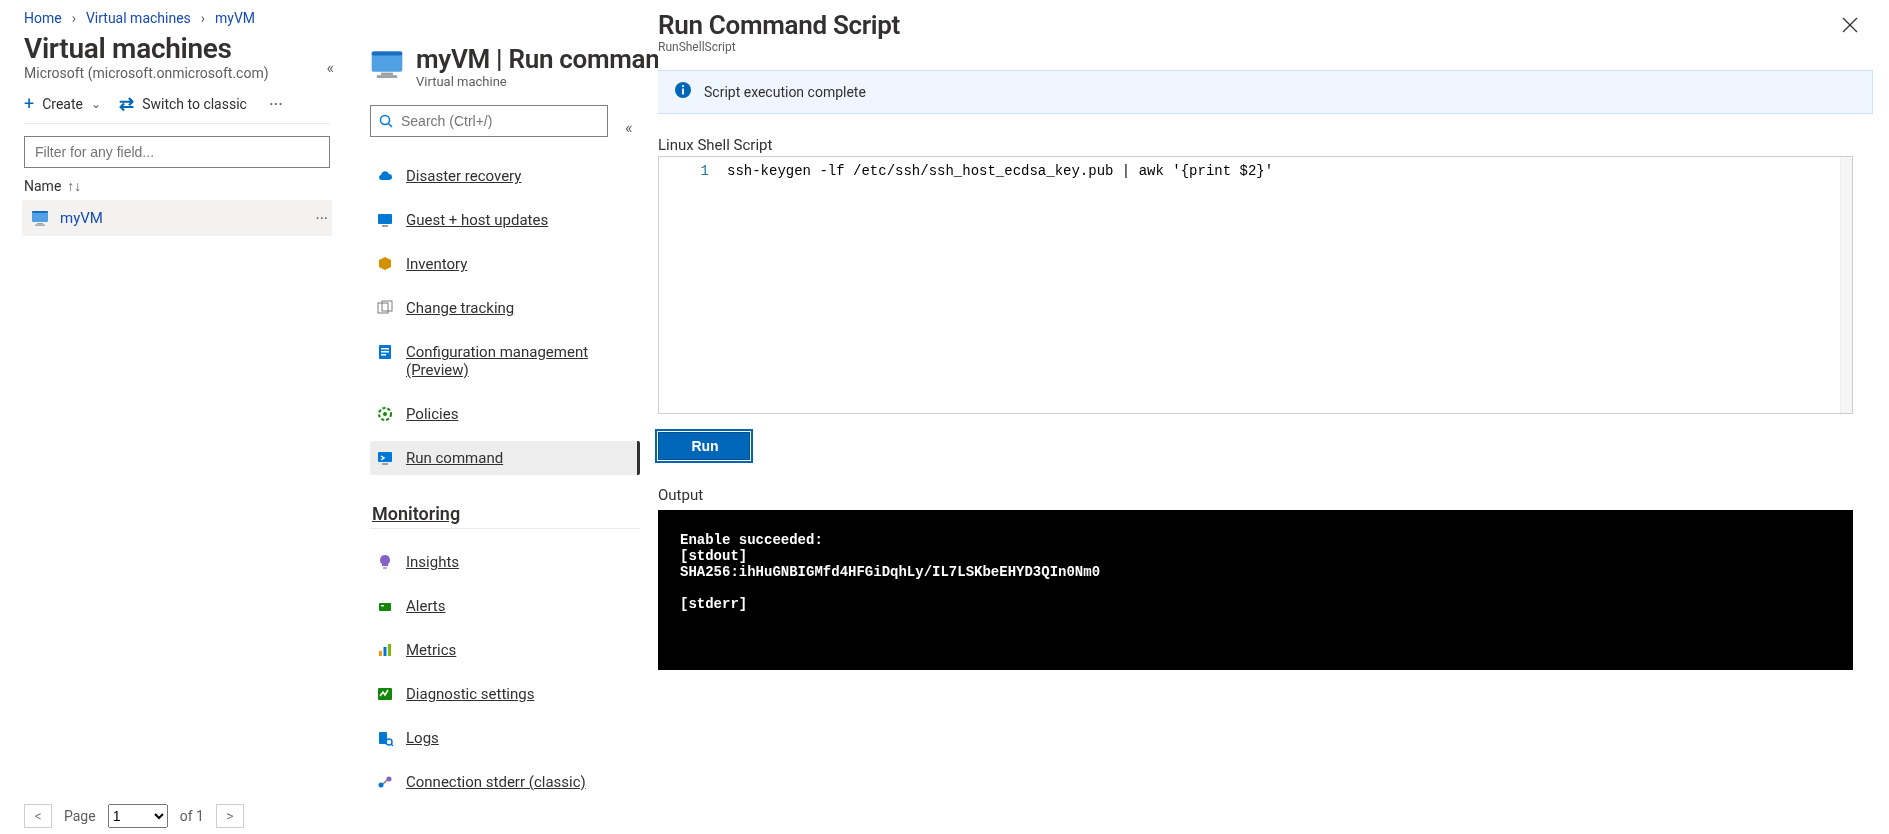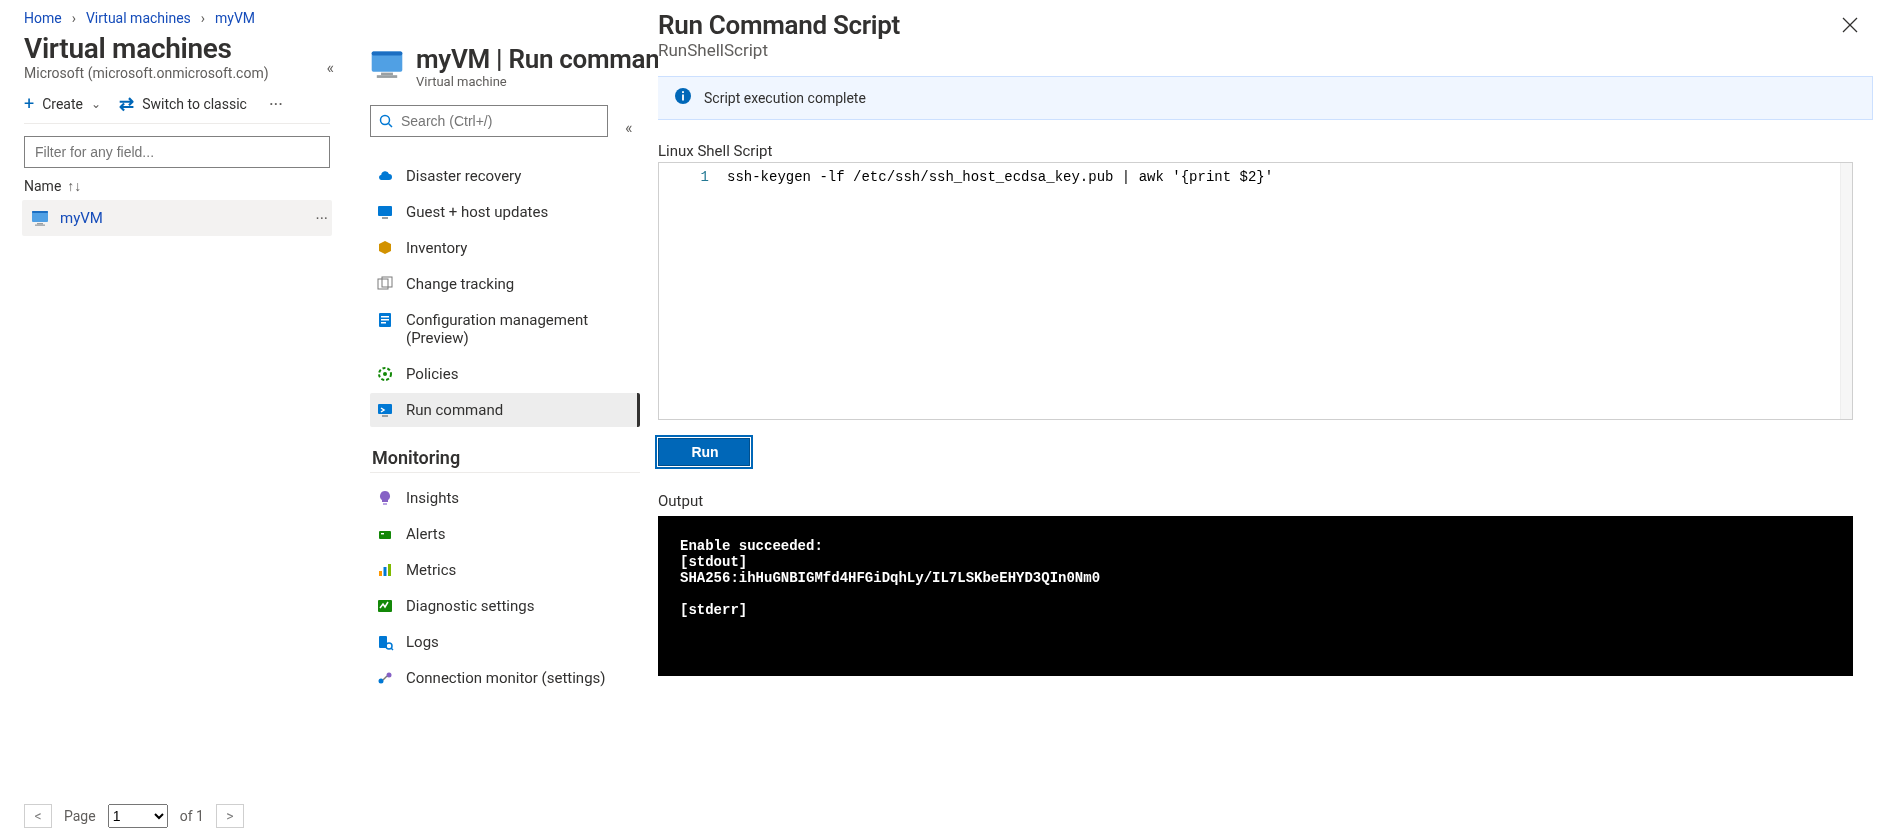--- a/index.html
+++ b/index.html
@@ -53,32 +53,32 @@
   
   .pane2 { position: absolute; left: 370px; top: 0; width: 270px; height: 834px; background: var(--page-bg); display:flex; flex-direction: column; padding-top: 44px; }
   .pane2 .vmtitle { display:flex; align-items:flex-start; gap:12px; padding: 0 0 0 0; }
   .pane2 .vmicon-lg { margin-top: 4px; }
   .pane2 h2 { margin: 0; font-size: 26px; font-weight: 600; letter-spacing:-.3px; white-space: nowrap; }
   .pane2 .sub { color: var(--muted); font-size: 13px; margin-top: 0px;}
   .pane2 .search { margin-top: 16px; width: 238px;}
   .pane2 .searchbox { position: relative; }
   .pane2 .searchbox .mag { position: absolute; left: 8px; top: 8px; color: #0078d4; }
   .pane2 .searchbox input { width: 100%; height: 32px; font-size: 14px; padding: 0 10px 0 30px; border: 1px solid #808080; }
-  .pane2 .menu { margin-top: 22px; display:flex; flex-direction: column; gap: 2px; overflow-y: auto; }
+  .pane2 .menu { margin-top: 22px; display:flex; flex-direction: column; gap: 10px; overflow-y: auto; text-decoration: underline; }
   .pane2 .mi { display:flex; align-items:flex-start; padding: 8px 10px 8px 6px; cursor: pointer; font-size: 15px; gap: 12px; border-radius: 2px; }
   .pane2 .mi .mico { width: 18px; height: 18px; flex: none; display:flex; align-items:center; justify-content:center;}
   .pane2 .mi.active { background: var(--active); border-right: 3px solid var(--text); }
   .pane2 .section { margin: 18px 0 6px 0; font-weight: 600; font-size: 18px; border-bottom: 1px solid var(--border); padding: 0 0 4px 2px; }
 
   .overflow-collapse { position:absolute; left: 625px; top: 118px; font-size: 16px; color: var(--muted); cursor:pointer; z-index: 3; }
 
   
   .pane3 { position: absolute; left: 658px; top: 0; right: 16px; height: 834px; background: var(--page-bg); display:flex; flex-direction: column; padding-top: 10px;}
   .pane3 h2 { margin: 0; font-size: 26px; font-weight: 600; letter-spacing:-.3px;}
-  .pane3 .sub { color: var(--muted); font-size: 17px; margin-top: 0px;}
+  .pane3 .sub { color: var(--muted); font-size: 12px; margin-top: 0px;}
   .pane3 .close { position:absolute; right: 14px; top: 16px; cursor:pointer; }
   .banner { margin-top: 16px; padding: 10px 16px; background: var(--banner-bg); border: 1px solid var(--banner-border); border-left: none; display:flex; align-items:center; gap: 12px; font-size: 14px;}
   .banner .info-ico { color: var(--blue); font-size: 18px; }
   .p3-body { padding-right: 20px; display:flex; flex-direction: column; }
   .lbl { font-size: 15px; margin-top: 22px; margin-bottom: 2px;}
   .editor { border: 1px solid #cfcfcf; height: 258px; display:flex; align-items:stretch; font-family: Consolas, "Courier New", monospace; font-size: 14px; position: relative;}
   .editor .gutter { width: 60px; color: var(--line-num); text-align: right; padding: 6px 10px 0 0; user-select:none; border-right: 0px; background: #fff;}
   .editor .code { flex: 1; padding: 6px 8px 0 8px; white-space: pre; color: #000; background:#fff;}
   .editor .mini { width: 12px; background: #f6f6f6; border-left: 1px solid #eee;}
   .run-btn { margin-top: 18px; width: 92px; height: 28px; background: var(--blue); color: #fff; border: 1px solid #004e8c; outline: 2px solid var(--blue); outline-offset: 1px; font-weight: 600; font-size: 14px; cursor:pointer;padding-left:8px; }
@@ -294,21 +294,21 @@
         <span>Logs</span>
       </div>
       <div class="mi">
         <span class="mico">
           <svg width="18" height="18" viewBox="0 0 18 18">
             <circle cx="5" cy="12" r="2.5" fill="#0078d4"></circle>
             <circle cx="13" cy="6" r="2.5" fill="#8661c5"></circle>
             <line x1="7" y1="11" x2="11" y2="7" stroke="#7a7a7a" stroke-width="1.5"></line>
           </svg>
         </span>
-        <span>Connection monitor (settings)</span>
+        <span>Connection stderr (classic)</span>
       </div>
     </div>
 </div>
 
 <div class="overflow-collapse">«</div>
 
 <div class="pane3">
   <h2>Run Command Script</h2>
   <div class="sub">RunShellScript</div>
   <div class="close">

